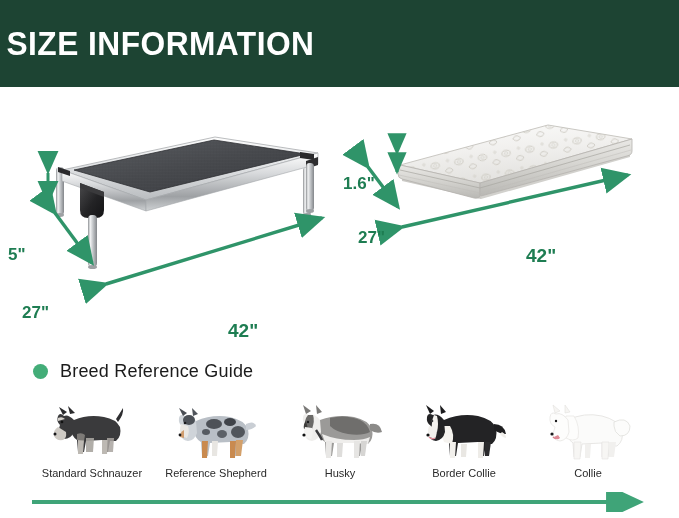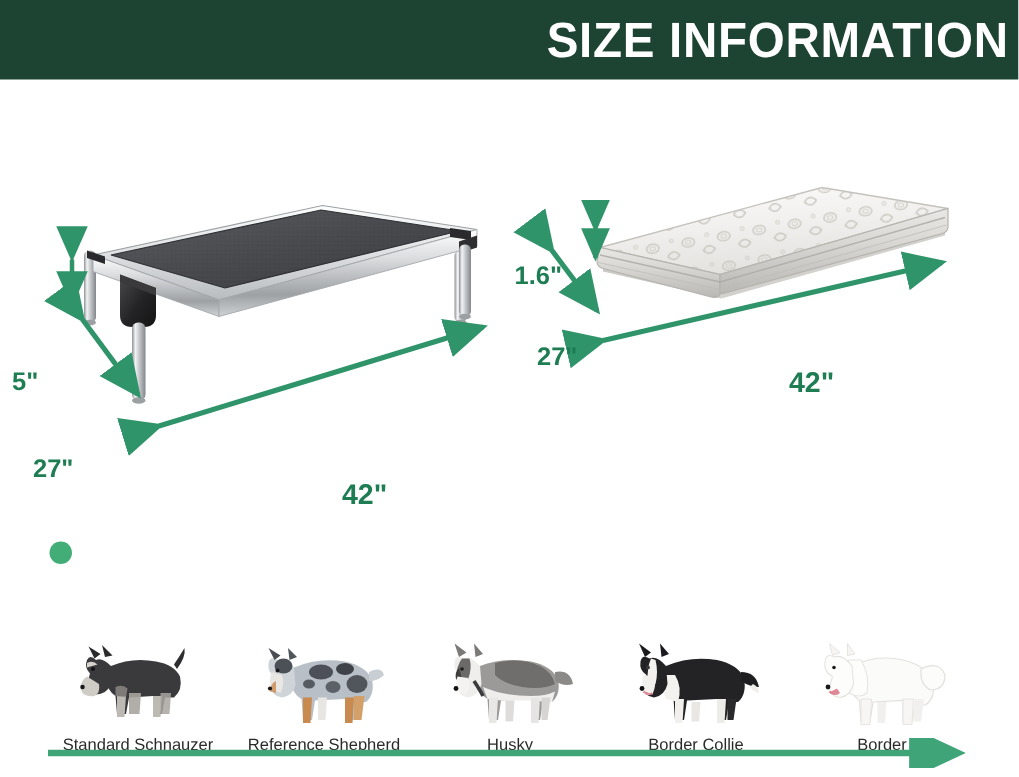--- a/index.html
+++ b/index.html
@@ -7,23 +7,23 @@
     width: 679px; height: 518px;
     background: #ffffff;
     font-family: "Liberation Sans", sans-serif;
     overflow: hidden;
   }
   .page { position: relative; width: 679px; height: 518px; background: #fff; }
 
   
   .header {
     position: absolute; left: 0; top: 0;
-    width: 679px; height: 53px;
+    width: 679px; height: 87px;
     background: #1d4433;
-    display: flex; align-items: center; justify-content: flex-end;
+    display: flex; align-items: center; justify-content: flex-start;
   }
   .header-title {
     color: #ffffff;
     font-size: 33px;
     font-weight: bold;
     letter-spacing: 0.5px;
     font-family: "Liberation Sans", sans-serif;
     transform: scaleX(0.96);
   }
 
@@ -55,21 +55,21 @@
     width: 15px; height: 15px; border-radius: 50%;
     background: #43ad78; display: block;
   }
   .breed-title {
     font-size: 18px; color: #1b1b1b; font-weight: normal;
     font-family: "Liberation Sans", sans-serif;
     letter-spacing: 0.2px;
   }
 
   .breed-row {
-    position: absolute; left: 30px; top: 68px;
+    position: absolute; left: 30px; top: 44px;
     width: 620px; height: 95px;
     display: flex; align-items: flex-end; justify-content: space-between;
   }
   .breed-item {
     width: 124px; height: 95px;
     display: flex; flex-direction: column; align-items: center; justify-content: flex-end;
   }
   .breed-img { height: 72px; display: flex; align-items: flex-end; justify-content: center; }
   .breed-name {
     font-size: 11px; color: #2a2a2a; text-align: center;
@@ -228,20 +228,21 @@
       <div class="dim-label" style="left:3px; top:99px;">1.6"</div>
       <div class="dim-label" style="left:18px; top:153px;">27"</div>
       <div class="dim-label big" style="left:186px; top:170px;">42"</div>
     </div>
   </div>
 
   <div class="breed-section">
 
     <div class="breed-head">
       <span class="breed-dot"></span>
+      <span class="breed-title">Breed Reference Guide</span>
     </div>
 
     <div class="breed-row">
 
       <div class="breed-item">
         <div class="breed-img">
           <svg width="96" height="70" viewBox="0 0 96 70">
             <g>
 
               <path d="M30,26 Q44,20 60,23 Q72,25 76,33 Q78,42 72,47 L66,47 L64,58 L58,58 L58,46 L42,47 L40,58 L34,58 L33,46 Q27,42 27,34 Z" fill="#3a3a3c"></path>
@@ -393,21 +394,21 @@
               <path d="M15,19 L13,11 L20,17 Z" fill="#f6f5f3" stroke="#e2e1de" stroke-width="0.6"></path>
               <path d="M25,19 L25,11 L30,18 Z" fill="#f6f5f3" stroke="#e2e1de" stroke-width="0.6"></path>
 
               <circle cx="12" cy="40" r="1.6" fill="#1a1a1c"></circle>
               <circle cx="16" cy="27" r="1.2" fill="#1a1a1c"></circle>
               <path d="M13,43 Q16,46 19,43" stroke="#d9808c" stroke-width="1.6" fill="none"></path>
               <path d="M14,43 Q17,47 20,44 L18,41 Z" fill="#de8a96"></path>
             </g>
           </svg>
         </div>
-        <div class="breed-name">Border</div>
+        <div class="breed-name">Collie</div>
       </div>
 
     </div>
 
     <svg class="breed-arrow" width="620" height="20" viewBox="0 0 620 20">
       <defs>
         <marker id="ahBig" markerWidth="10" markerHeight="10" refX="7.6" refY="5" orient="auto">
           <path d="M0,0.8 L9,5 L0,9.2 Z" fill="#3fa478"></path>
         </marker>
       </defs>

